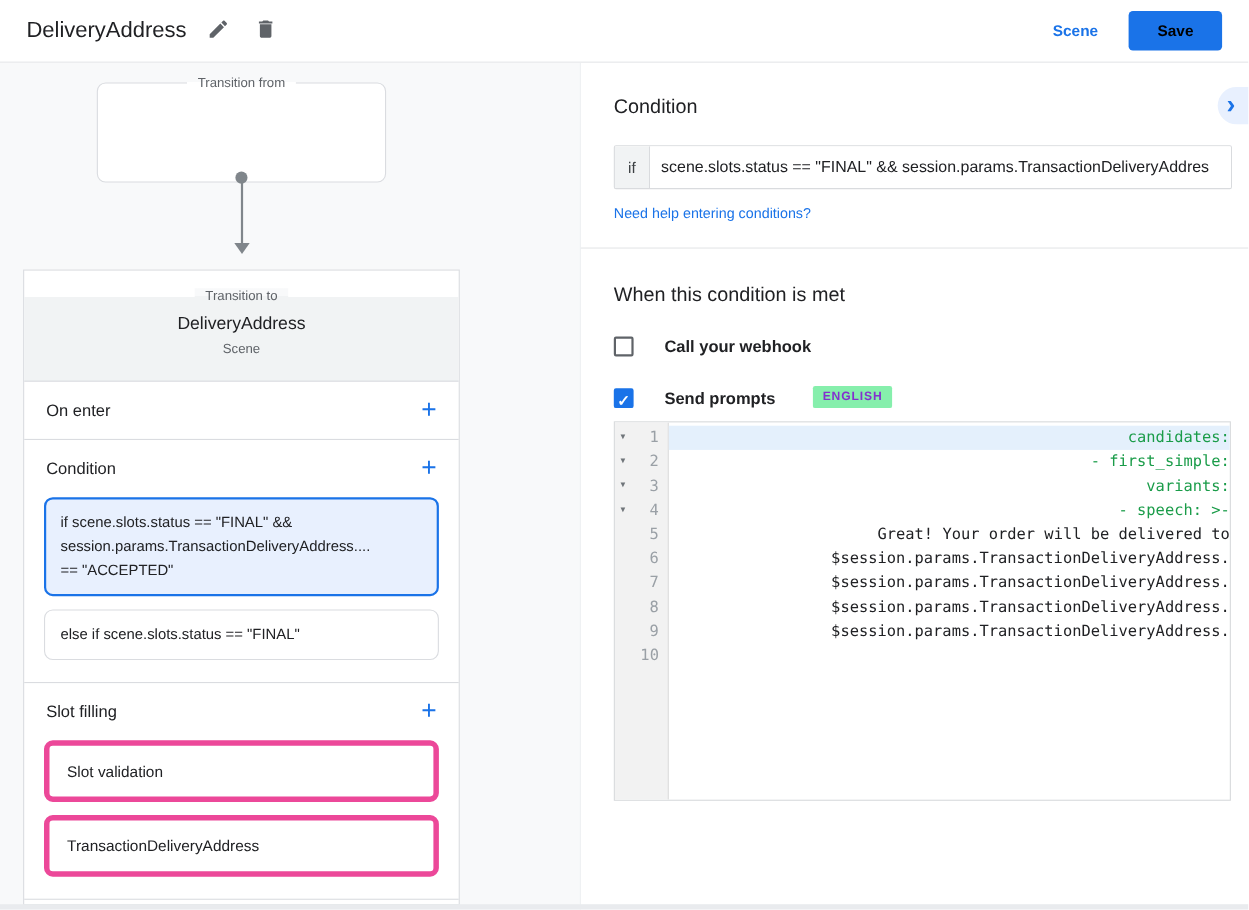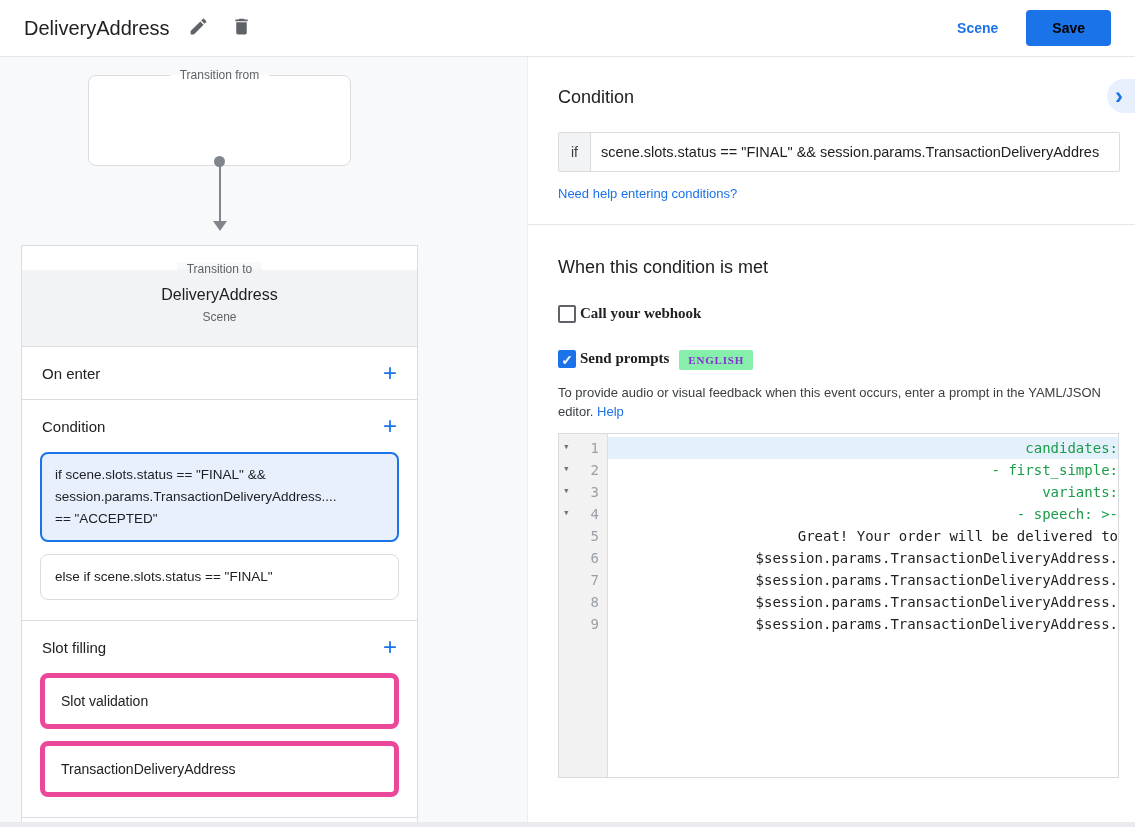--- a/index.html
+++ b/index.html
@@ -70,21 +70,21 @@
   .if-row { margin-top:24px; margin-right:15px; height:40px; display:flex;
             border:1px solid #d9dbde; border-radius:2px; overflow:hidden; }
   .if-label { width:32px; background:#f1f3f4; border-right:1px solid #d9dbde; display:flex;
               align-items:center; justify-content:center; font-size:14px; color:#3c4043; }
   .if-input { flex:1; border:none; outline:none; font-size:14.5px; color:#202124;
               padding:0 10px; font-family:inherit; }
   .help-link { display:inline-block; margin-top:14px; font-size:13px; color:#1a73e8;
                text-decoration:none; cursor:pointer; }
   .r-divider { height:1px; background:#e4e6e8; margin:22px 0 0 -30px; }
   .when-head { margin-top:32px; }
-  .cb-row { display:flex; align-items:flex-start; margin-top:27px; gap:4px;font-family:Liberation Serif, serif; }
+  .cb-row { display:flex; align-items:flex-end; margin-top:27px; gap:28px; }
   .cb { width:18px; height:18px; border:2px solid #5f6368; border-radius:2px; background:#fff;
         cursor:pointer; flex:none; }
   .cb.checked { background:#1a73e8; border-color:#1a73e8; color:#fff; font-size:14px;
                 line-height:18px; text-align:center; font-weight:700; }
   .cb-label { font-size:15px; font-weight:700; color:#202124; cursor:pointer; }
   .lang-badge { background:#86efac; color:#8430ce; font-size:11px; font-weight:700;
                 letter-spacing:0.8px; padding:4px 9px; border-radius:2px; margin-left:6px; }
   .desc { margin-top:13px; width:562px; font-size:13px; line-height:19px; color:#3c4043; }
   .desc a { color:#1a73e8; text-decoration:none; cursor:pointer; }
 
@@ -215,22 +215,20 @@
       <div class="cb"></div>
       <span class="cb-label">Call your webhook</span>
     </div>
 
     <div class="cb-row">
       <div class="cb checked"><span>✓</span></div>
       <span class="cb-label">Send prompts</span>
       <span class="lang-badge">ENGLISH</span>
     </div>
 
-    <p class="desc"><span>To provide audio or visual feedback when this event occurs, enter a prompt in the YAML/JSON editor.</span>
-      <a>Help</a></p>
 
 
     <div class="editor">
       <div class="gutter-bg"></div>
       <div class="cm-rows">
         <div class="cm-row">
           <span class="gut"><span class="fold">▾</span><span>1</span></span>
           <span class="code green hl">candidates:</span>
         </div>
         <div class="cm-row">
@@ -258,18 +256,22 @@
           <span class="code">            $session.params.TransactionDeliveryAddress.</span>
         </div>
         <div class="cm-row">
           <span class="gut"><span>8</span></span>
           <span class="code">            $session.params.TransactionDeliveryAddress.</span>
         </div>
         <div class="cm-row">
           <span class="gut"><span>9</span></span>
           <span class="code">            $session.params.TransactionDeliveryAddress.</span>
         </div>
+        <div class="cm-row">
+          <span class="gut"><span>10</span></span>
+          <span class="code"></span>
+        </div>
       </div>
     </div>
   </div>
 
   <div class="bottom-strip"></div>
 </div>
 
 </body></html>

